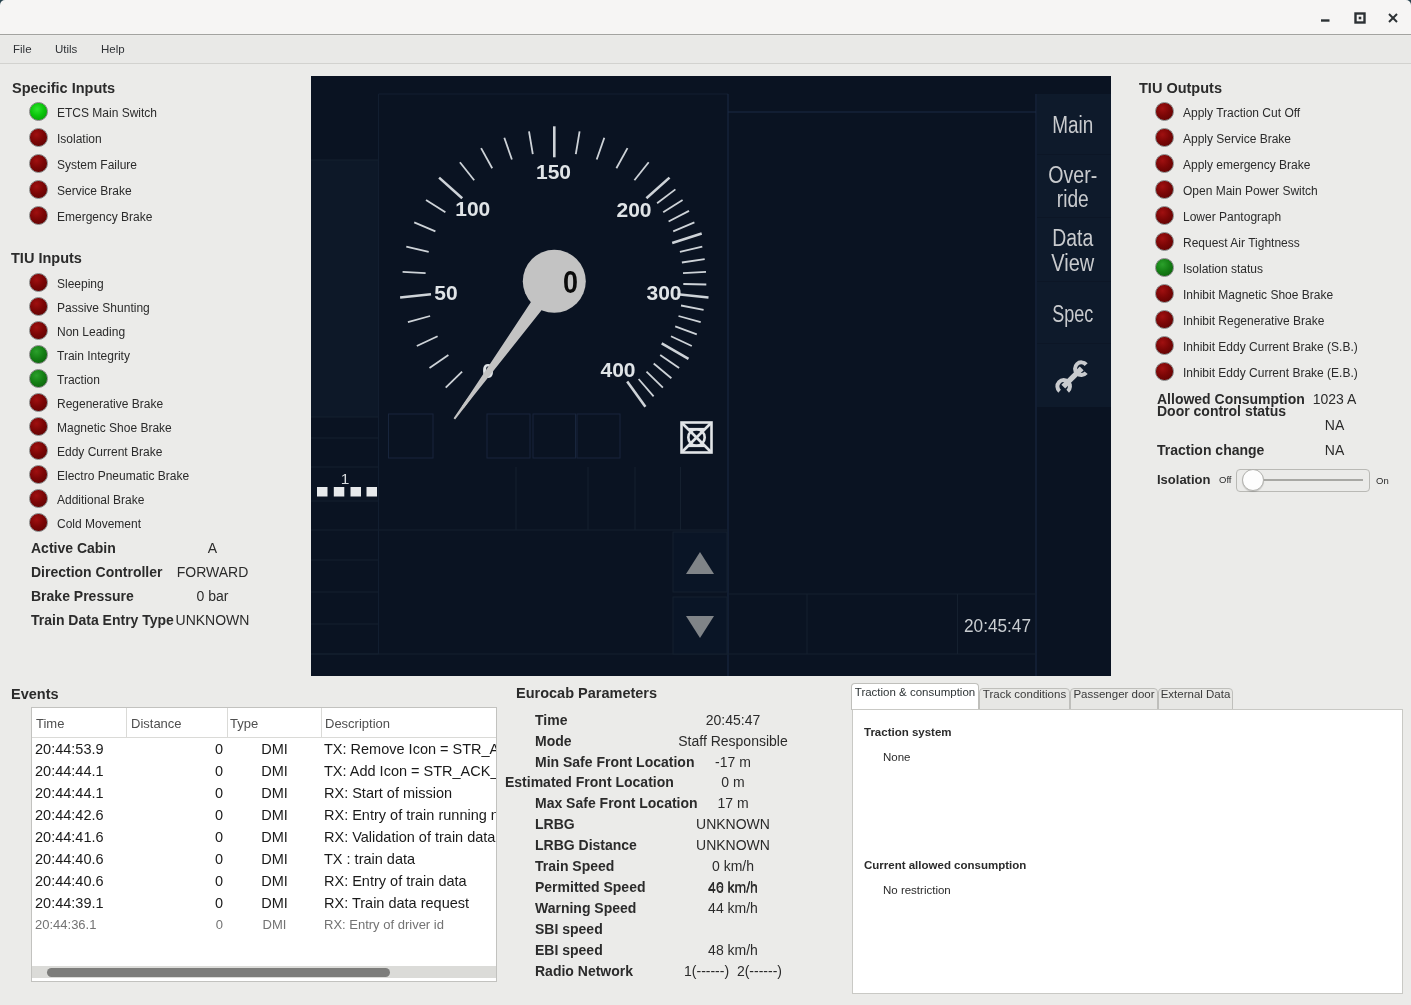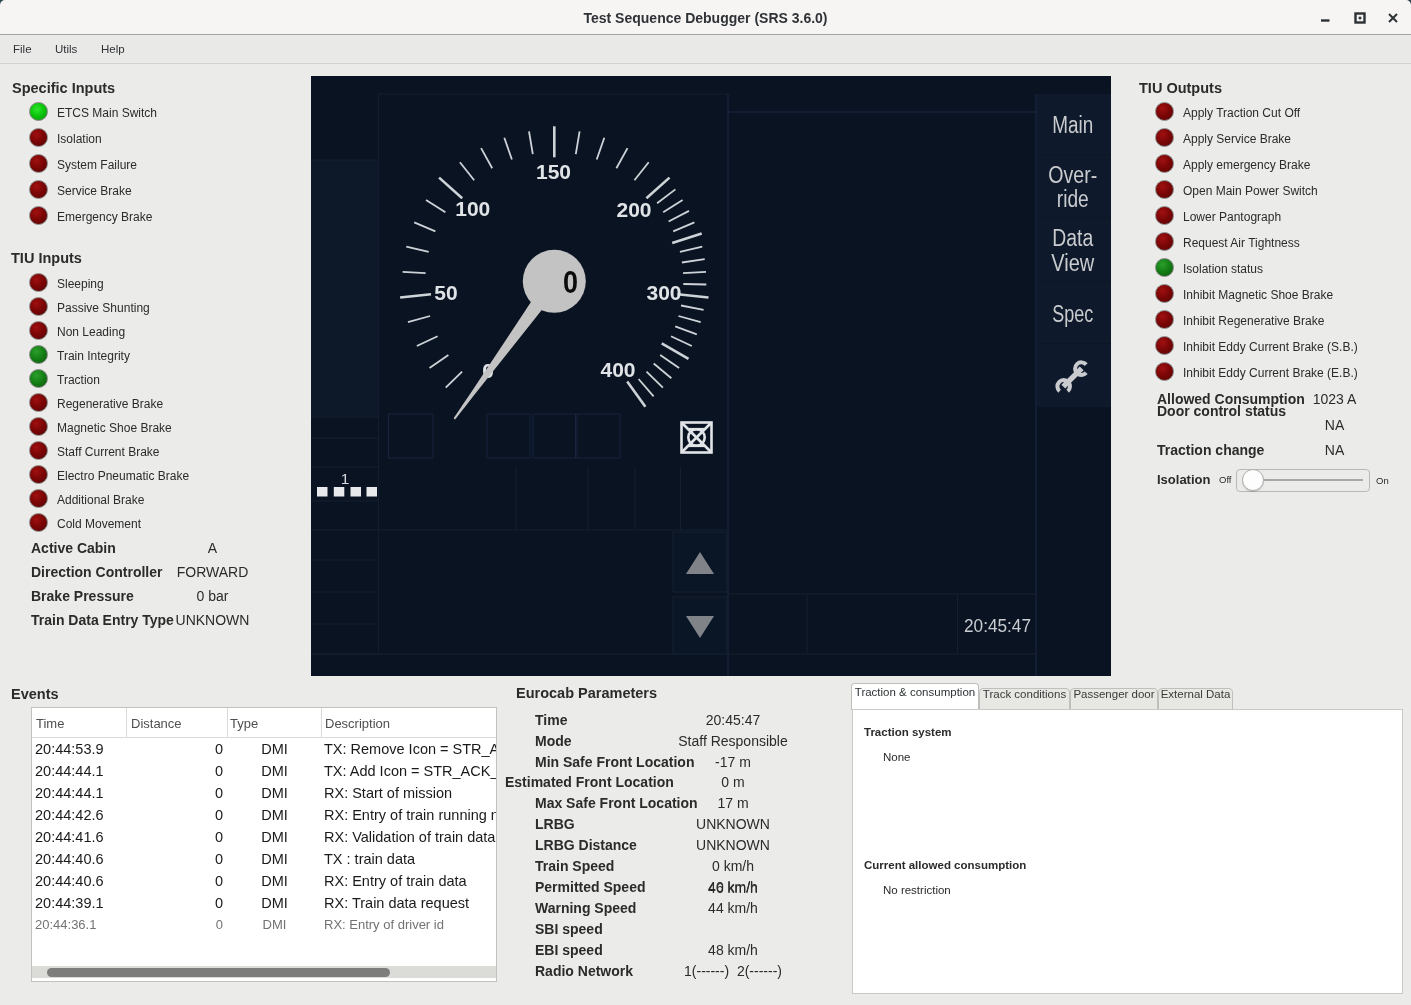--- a/index.html
+++ b/index.html
@@ -15,21 +15,20 @@
 .lv { position:absolute; font-size:14px; font-weight:bold; color:#2b2b2b; white-space:nowrap; }
 .val { position:absolute; font-size:14px; color:#2b2b2b; text-align:center; white-space:nowrap; }
 .led { position:absolute; width:19px; height:19px; border-radius:50%; border:1.5px solid #848484; }
 .led.red { background:radial-gradient(circle at 38% 32%, #a01010 0%, #7c0606 45%, #560202 100%); }
 .led.green { background:radial-gradient(circle at 42% 36%, #2ee52e 0%, #0bc60b 45%, #079007 100%); }
 .led.dgreen { background:radial-gradient(circle at 38% 32%, #2ba02b 0%, #158015 45%, #095809 100%); }
 .tabtext { position:absolute; font-size:11.5px; color:#2e3436; white-space:nowrap; }
 </style></head>
 <body>
 <div class="titlebar">
-    <div class="title">Test Sequence Debugger (SRS 3.6.0)</div>
 <svg class="abs" style="left:1313px;top:10px" width="90" height="16" fill="none" stroke="#2c3134" stroke-width="2">
 <line x1="8" y1="10.5" x2="16.5" y2="10.5" stroke-width="2.4"></line>
 <rect x="42.5" y="3.5" width="9" height="9" stroke-width="2.4"></rect>
       <rect x="45.7" y="6.7" width="2.6" height="2.6" fill="#2c3134" stroke="none"></rect>
 <line x1="76" y1="4" x2="84" y2="12"></line>
       <line x1="84" y1="4" x2="76" y2="12"></line>
 </svg>
   </div>
 <div class="menubar">
 <span class="menuitem" style="left:13px">File</span>
@@ -57,21 +56,21 @@
 <div class="lbl" style="left:57px;top:325px">Non Leading</div>
 <div class="led dgreen" style="left:29px;top:345px"></div>
 <div class="lbl" style="left:57px;top:349px">Train Integrity</div>
 <div class="led dgreen" style="left:29px;top:369px"></div>
 <div class="lbl" style="left:57px;top:373px">Traction</div>
 <div class="led red" style="left:29px;top:393px"></div>
 <div class="lbl" style="left:57px;top:397px">Regenerative Brake</div>
 <div class="led red" style="left:29px;top:417px"></div>
 <div class="lbl" style="left:57px;top:421px">Magnetic Shoe Brake</div>
 <div class="led red" style="left:29px;top:441px"></div>
-<div class="lbl" style="left:57px;top:445px">Staff Current Brake</div>
+<div class="lbl" style="left:57px;top:445px">Eddy Current Brake</div>
 <div class="led red" style="left:29px;top:465px"></div>
 <div class="lbl" style="left:57px;top:469px">Electro Pneumatic Brake</div>
 <div class="led red" style="left:29px;top:489px"></div>
 <div class="lbl" style="left:57px;top:493px">Additional Brake</div>
 <div class="led red" style="left:29px;top:513px"></div>
 <div class="lbl" style="left:57px;top:517px">Cold Movement</div>
 <div class="lv" style="left:31px;top:540px">Active Cabin</div>
 <div class="val" style="left:150px;top:540px;width:125px">A</div>
 <div class="lv" style="left:31px;top:564px">Direction Controller</div>
 <div class="val" style="left:150px;top:564px;width:125px">FORWARD</div>

